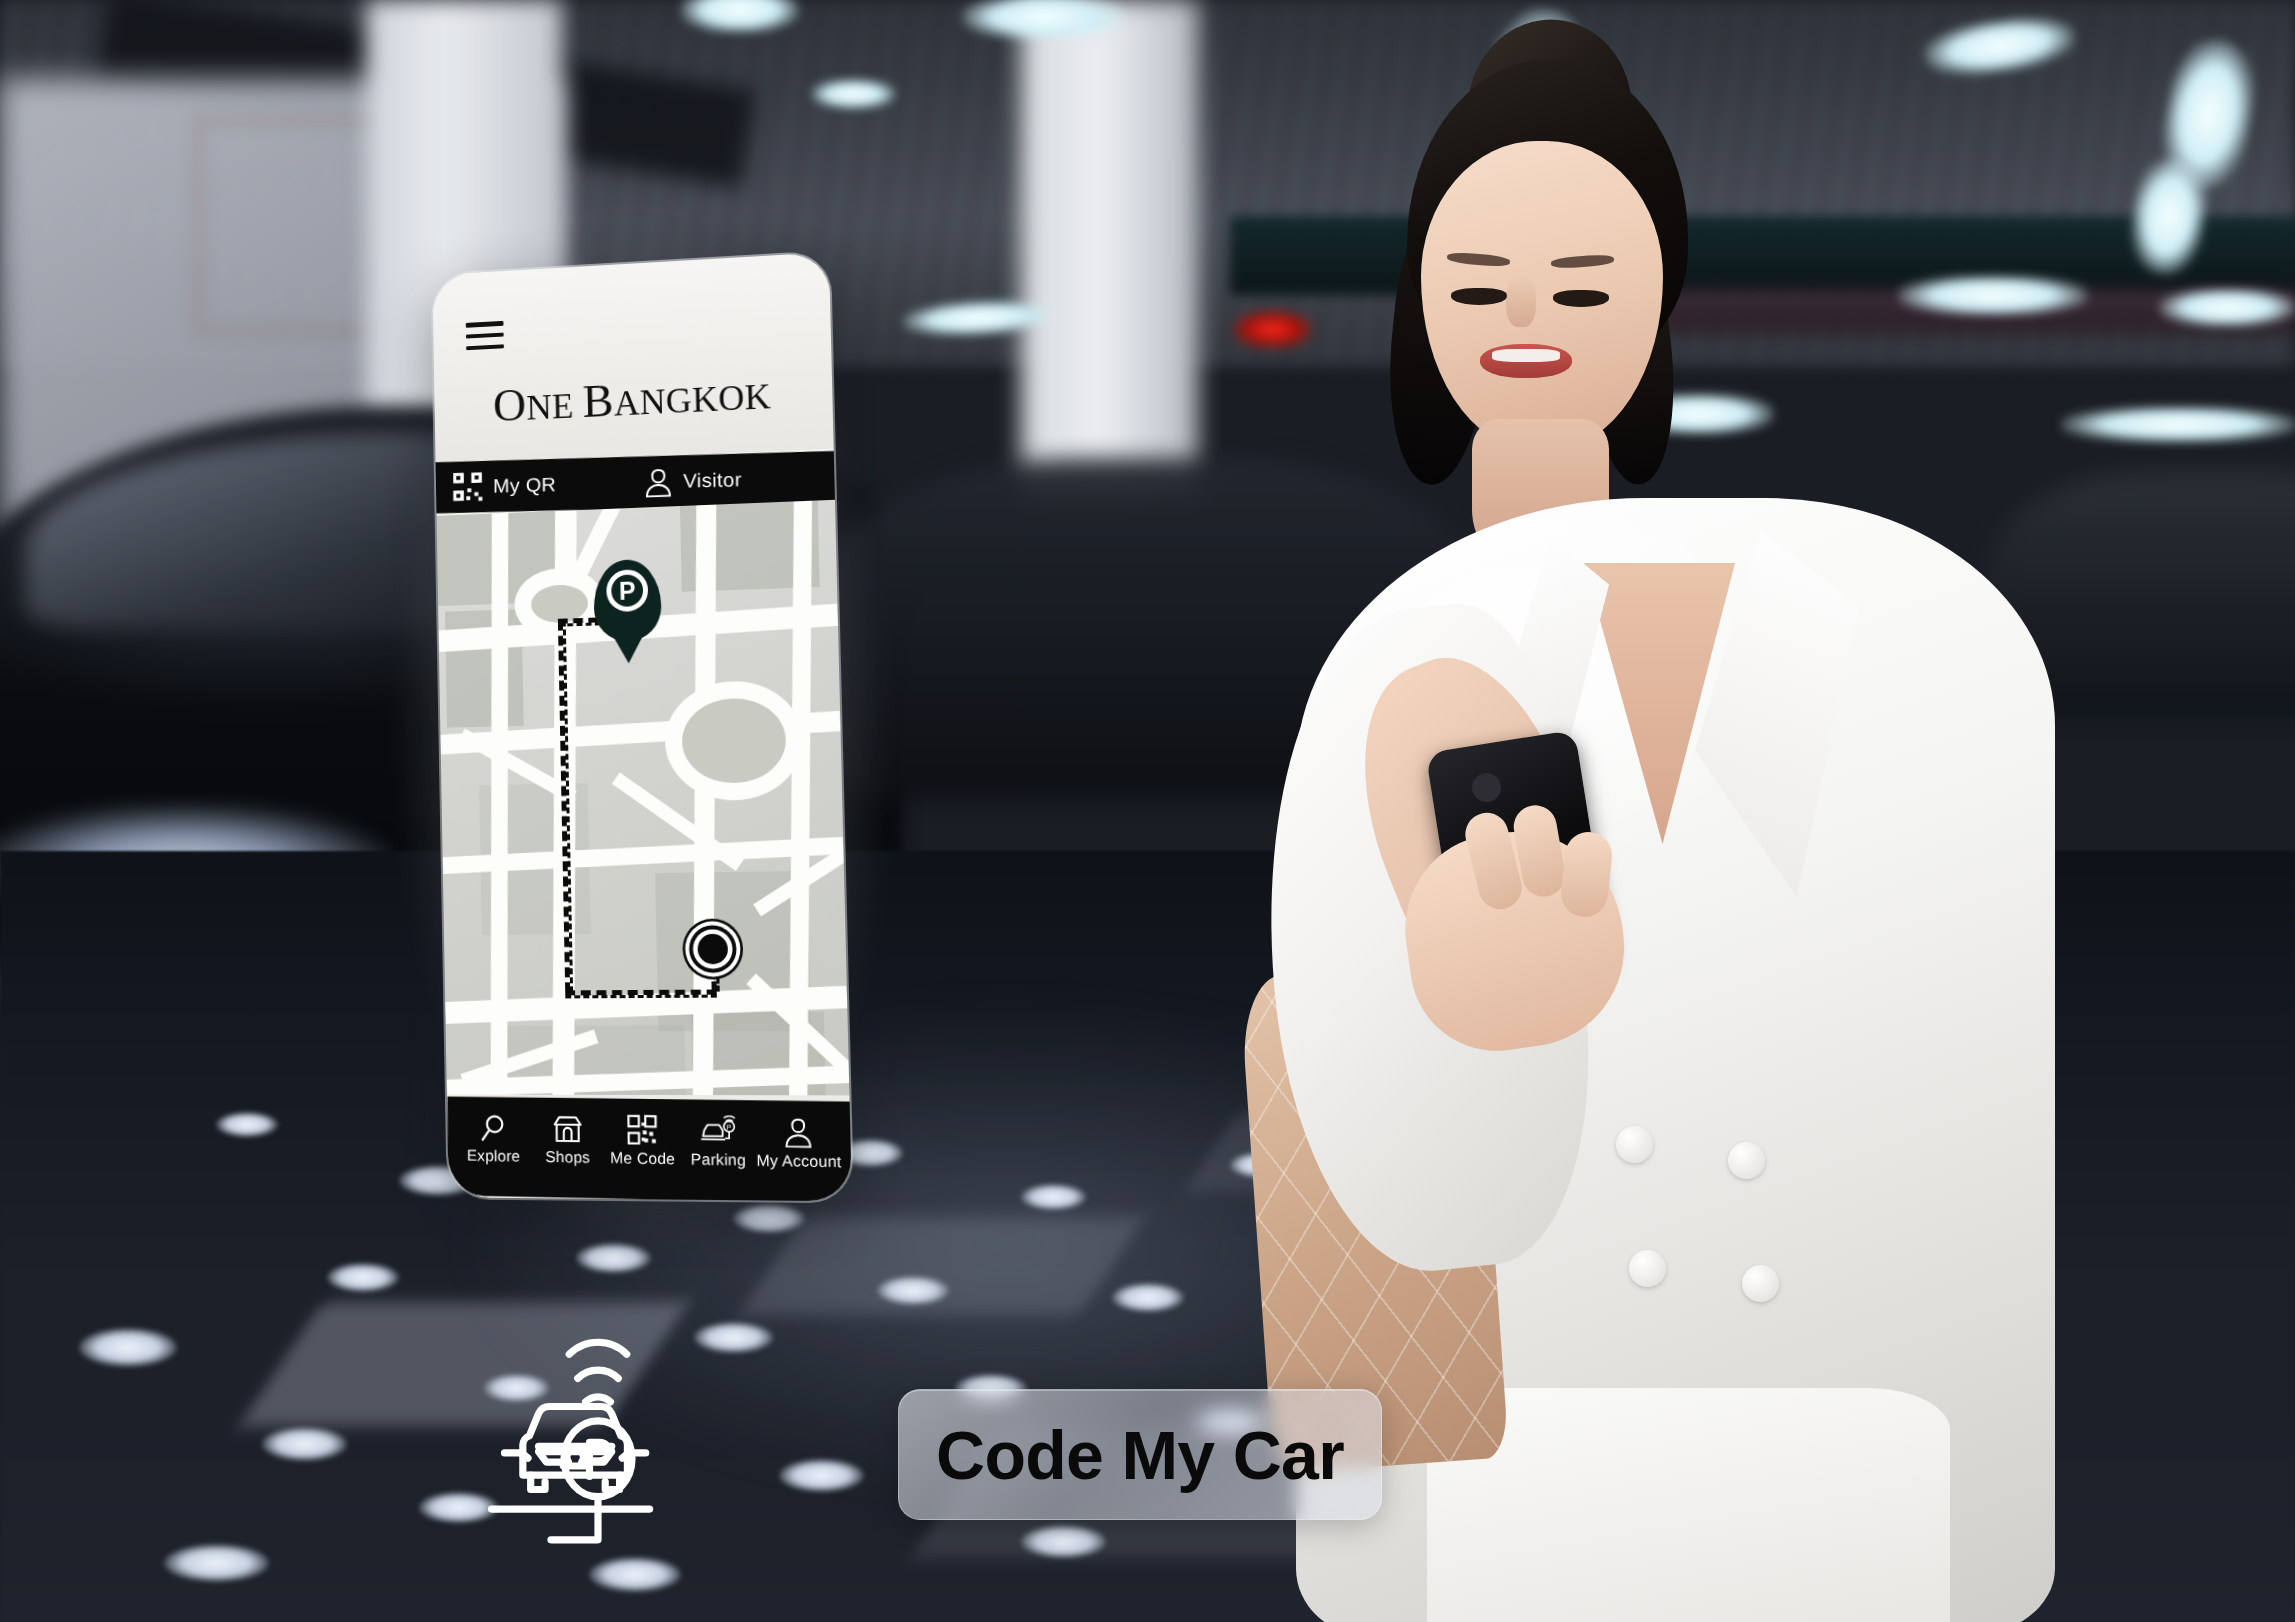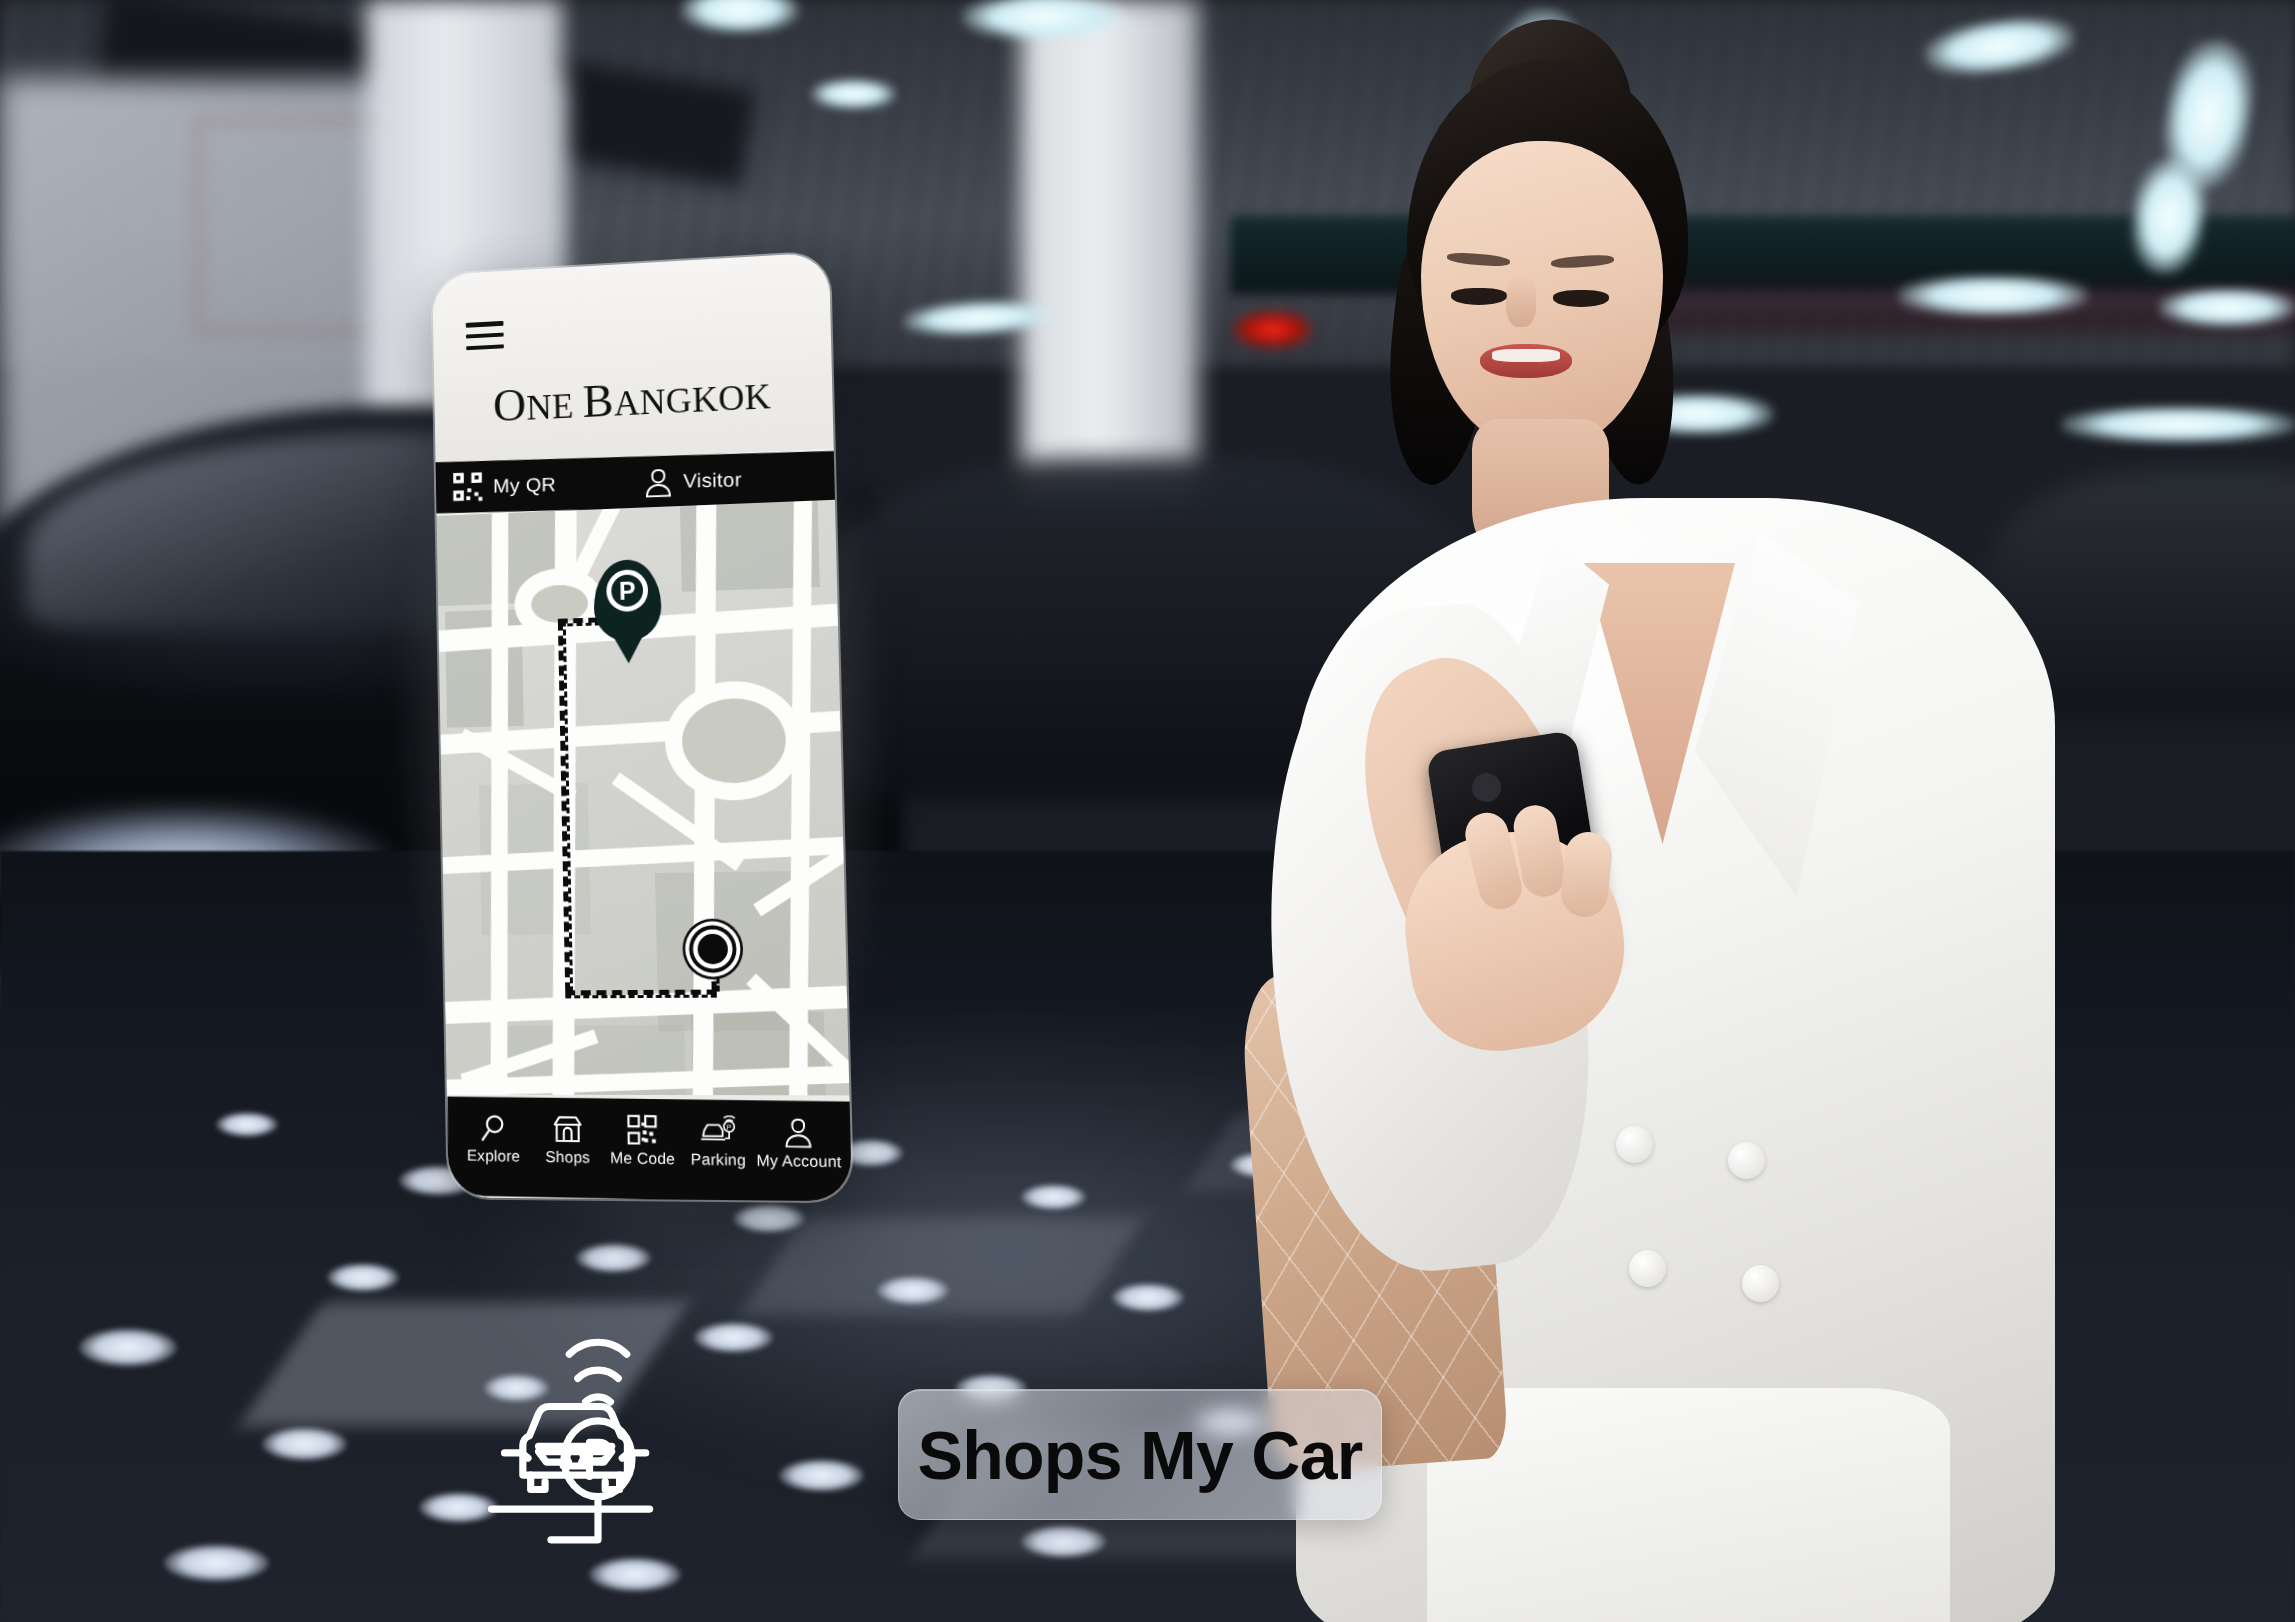--- a/index.html
+++ b/index.html
@@ -630,17 +630,17 @@
         <path d="M36 226 h26 l10 8"></path>
         <path d="M252 226 h-26 l-10 8"></path>
         <path d="M76 260 v22 h22 v-12"></path>
         <path d="M212 260 v22 h-22 v-12"></path>
         <path d="M16 312 h242"></path>
       </g>
     </svg>
   </div>
 
   <div class="fmc-btn">
-    <span>Shops My Car</span>
+    <span>Code My Car</span>
   </div>
 
 </div>
 
 
 </body></html>

